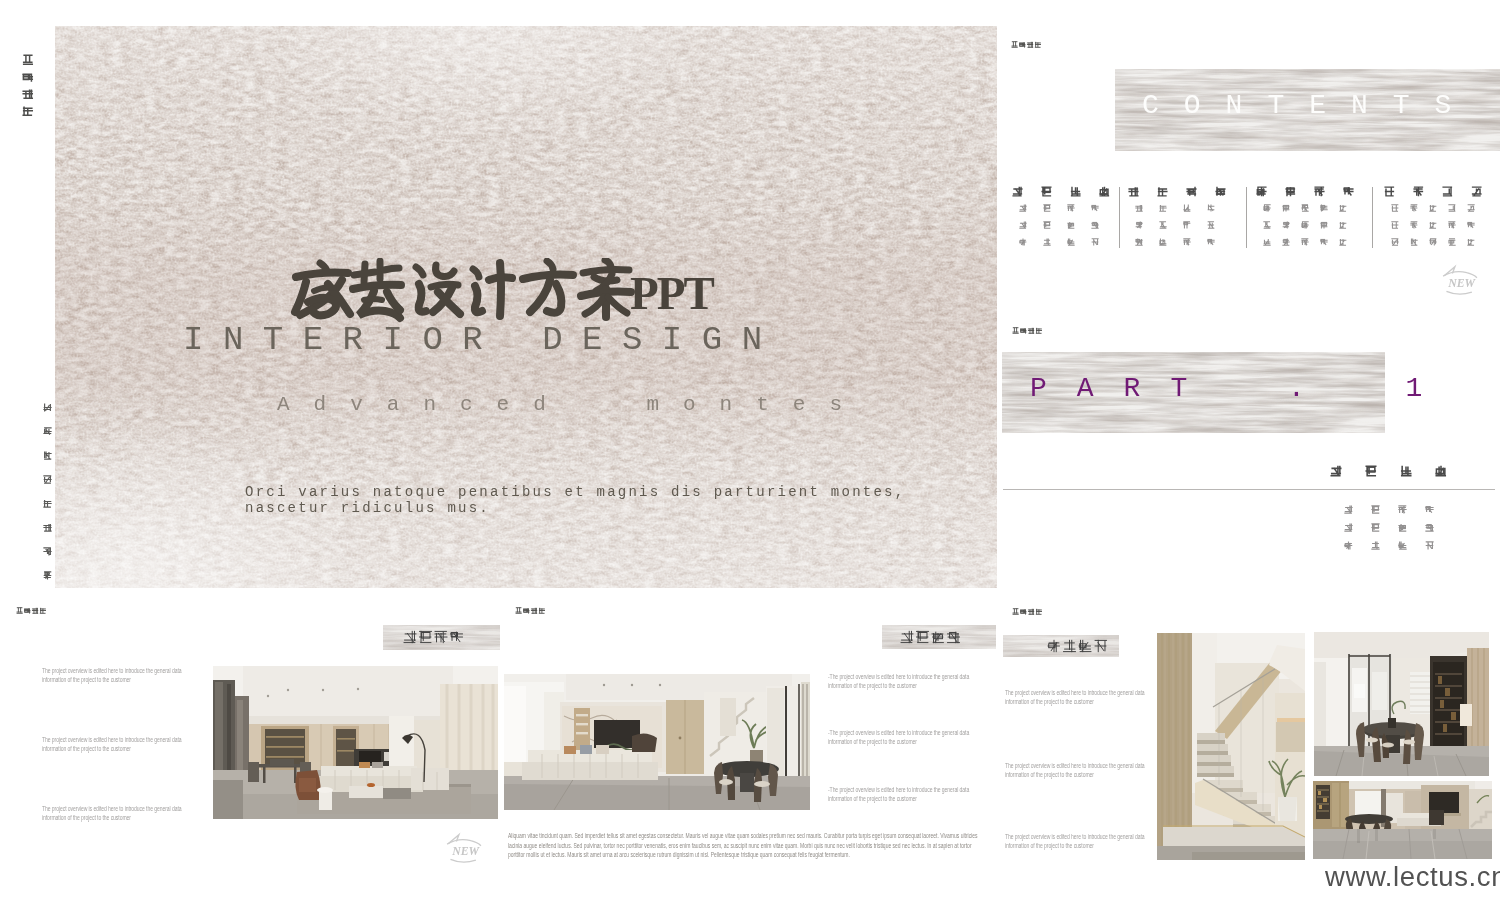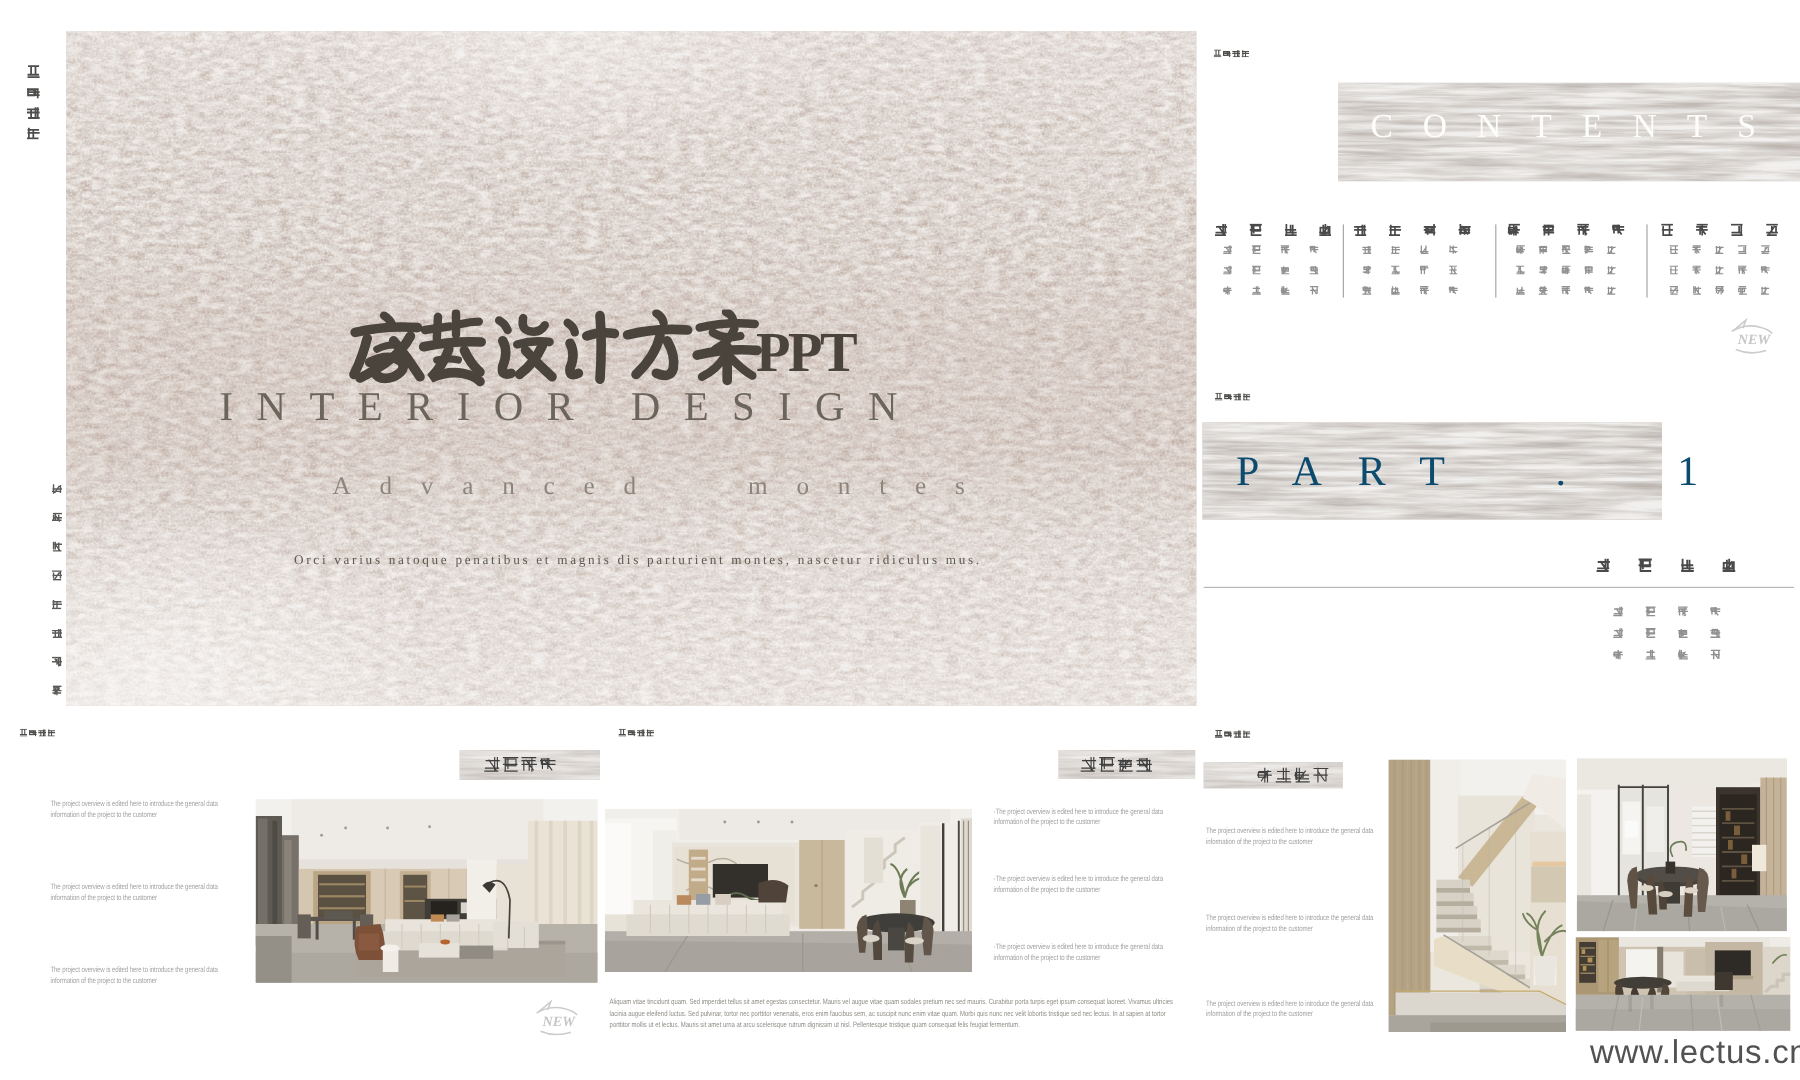--- a/index.html
+++ b/index.html
@@ -1,18 +1,18 @@
 <!DOCTYPE html>
 <html><head><meta charset="utf-8"><style>
 *{margin:0;padding:0;box-sizing:border-box}
 html,body{width:1500px;height:900px;background:#fff;overflow:hidden;font-family:"Liberation Sans",sans-serif}
 .abs{position:absolute}
 #page{position:relative;width:1500px;height:900px}
 .st{font-size:6.5px;line-height:9px;color:#a3a1a0;letter-spacing:-0.1px;transform:scaleX(0.78);transform-origin:left top}
-.serif{font-family:Liberation Serif, serif}
+.serif{font-family:Liberation Mono, monospace}
 
 </style></head><body>
 <div id="page">
 <svg width="0" height="0" style="position:absolute">
       <defs>
 <symbol id="c4e3b" viewBox="0 0 100 100">
           <path d="M4 28L88 28 M8 50L88 50 M12 90L92 90 M18 22L18 94 M34 12L34 94 M50 22L50 78 M72 22L28 86" stroke="currentColor" stroke-width="13" fill="none"></path>
           <rect x="22" y="34" width="60" height="28" stroke="currentColor" stroke-width="13" fill="none"></rect>
         </symbol>
         <symbol id="c4f4d" viewBox="0 0 100 100">
@@ -443,21 +443,21 @@
 <path d="M24 39 Q17 50 5 56" stroke-width="7"></path>
 <path d="M28 39 Q38 50 47 55" stroke-width="7"></path>
 </g>
 <text x="340" y="51" font-family="Liberation Serif,serif" font-weight="bold" font-size="47" fill="#4a443c" letter-spacing="-2">PPT</text>
 </svg>
 
 <div class="abs serif" style="left:183px;top:321px;width:900px;font-size:34px;letter-spacing:19.5px;color:#6b655c">INTERIOR DESIGN</div>
 
 <div class="abs serif" style="left:277px;top:393px;width:700px;font-size:21px;letter-spacing:24px;word-spacing:40px;color:#8d857c">Advanced montes</div>
 
-<div class="abs serif" style="left:245px;top:461px;width:700px;font-size:11px;letter-spacing:2.25px;color:#5f594f">Orci varius natoque penatibus et magnis dis parturient montes, nascetur ridiculus mus.</div>
+<div class="abs serif" style="left:245px;top:484px;width:700px;font-size:14px;letter-spacing:2.25px;color:#5f594f">Orci varius natoque penatibus et magnis dis parturient montes, nascetur ridiculus mus.</div>
 
 <div class="abs" style="left:1011px;top:41px">
       <svg width="30.4" height="7" style="color:#4e4e4c;display:block">
         <use href="#c7235" x="0" y="0" width="7" height="7"></use>
         <use href="#c6765" x="7.8" y="0" width="7" height="7"></use>
         <use href="#c8bbe" x="15.6" y="0" width="7" height="7"></use>
         <use href="#c8ba1" x="23.4" y="0" width="7" height="7"></use>
       </svg>
     </div>
 
@@ -630,21 +630,21 @@
         <use href="#c8bbe" x="15.6" y="0" width="7" height="7"></use>
         <use href="#c8ba1" x="23.4" y="0" width="7" height="7"></use>
       </svg>
     </div>
 
 <div class="abs" style="left:1002px;top:352px;width:383px;height:81px;background:#bbb4af">
 <svg width="383" height="81" style="position:absolute;left:0;top:0">
 <rect width="383" height="81" filter="url(#fwood)" opacity="0.8"></rect>
 <rect width="383" height="81" filter="url(#fwooddark)" opacity="0.35"></rect>
 </svg>
-<div class="abs serif" style="left:28px;top:21px;font-size:35px;letter-spacing:30px;word-spacing:24px;color:#0c4a6e;white-space:nowrap">PART . 1</div>
+<div class="abs serif" style="left:28px;top:21px;font-size:28px;letter-spacing:30px;word-spacing:24px;color:#701a75;white-space:nowrap">PART . 1</div>
 </div>
 
 <div class="abs" style="left:1330px;top:465px">
       <svg width="117" height="12" style="color:#4a4a4a;display:block">
         <use href="#c9879" x="0" y="0" width="12" height="12"></use>
         <use href="#c76ee" x="35" y="0" width="12" height="12"></use>
         <use href="#c6982" x="70" y="0" width="12" height="12"></use>
         <use href="#c51b5" x="105" y="0" width="12" height="12"></use>
       </svg>
     </div>

